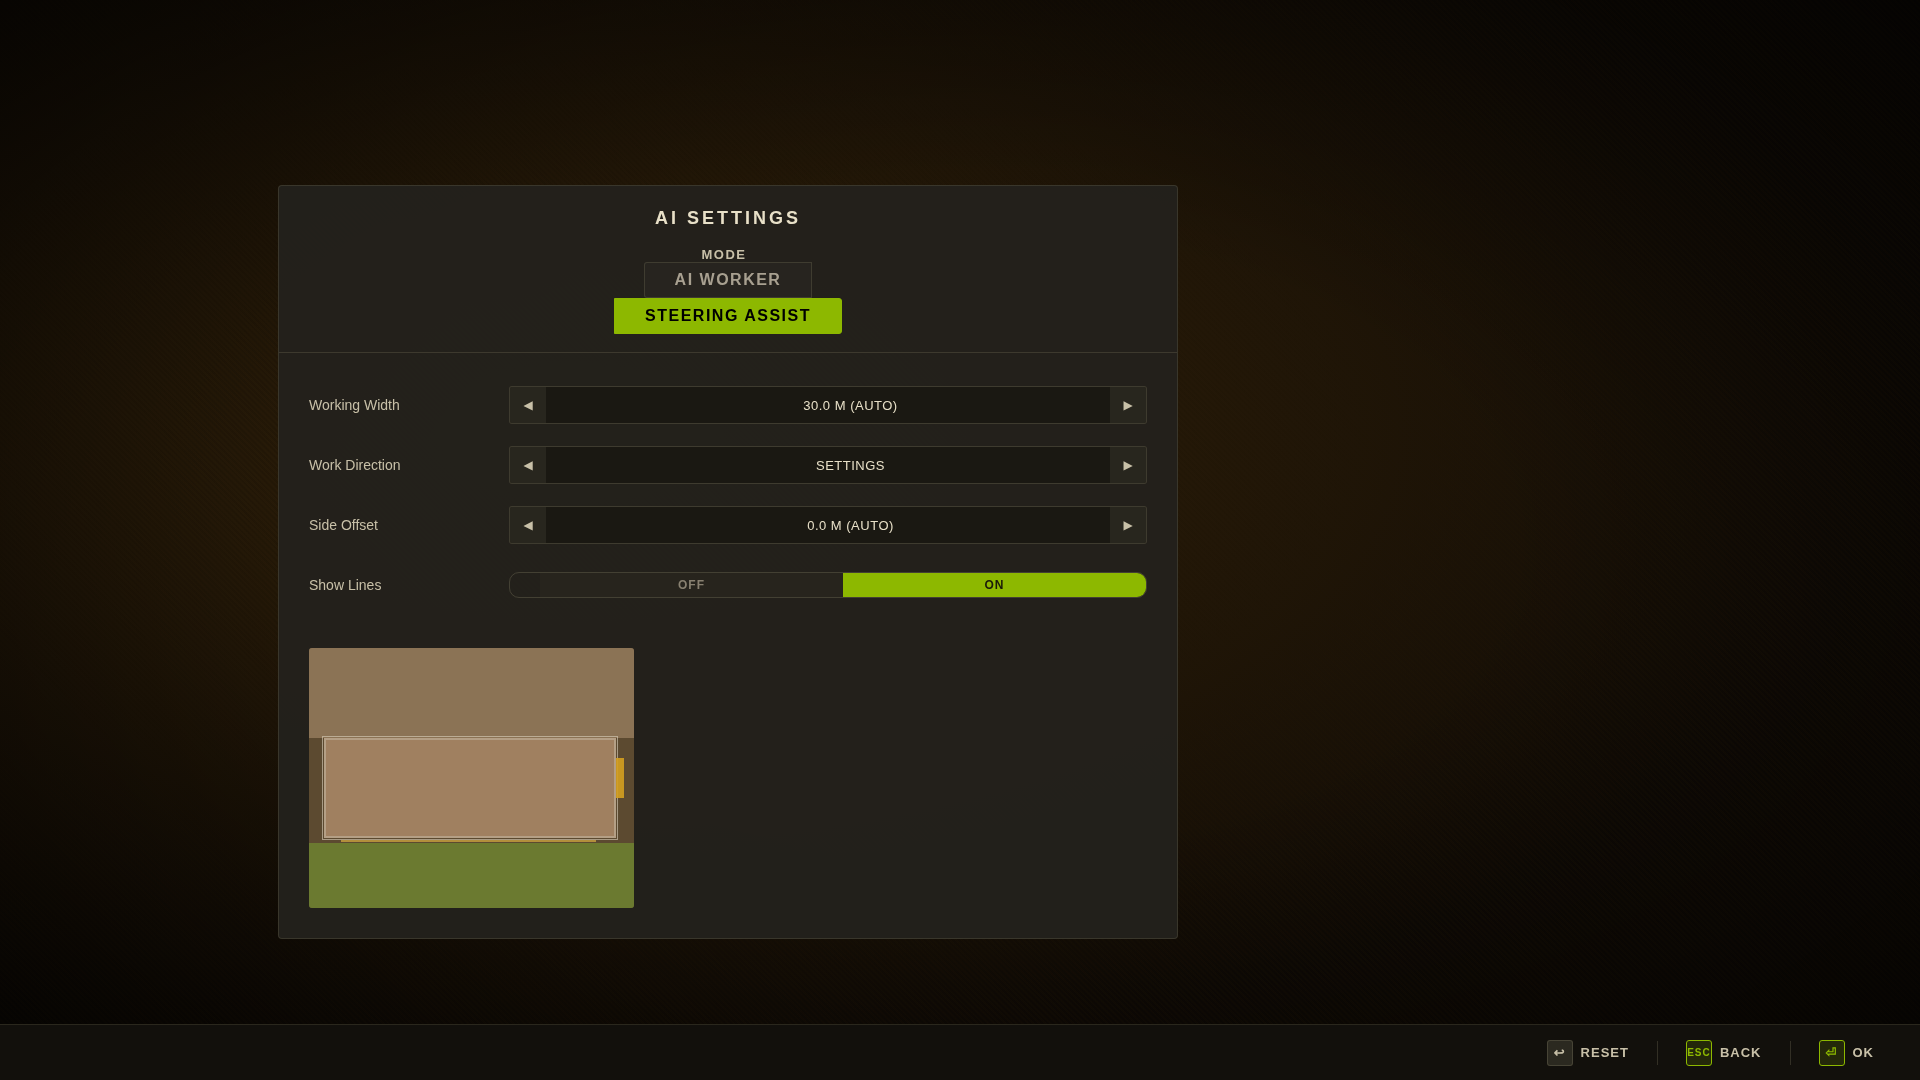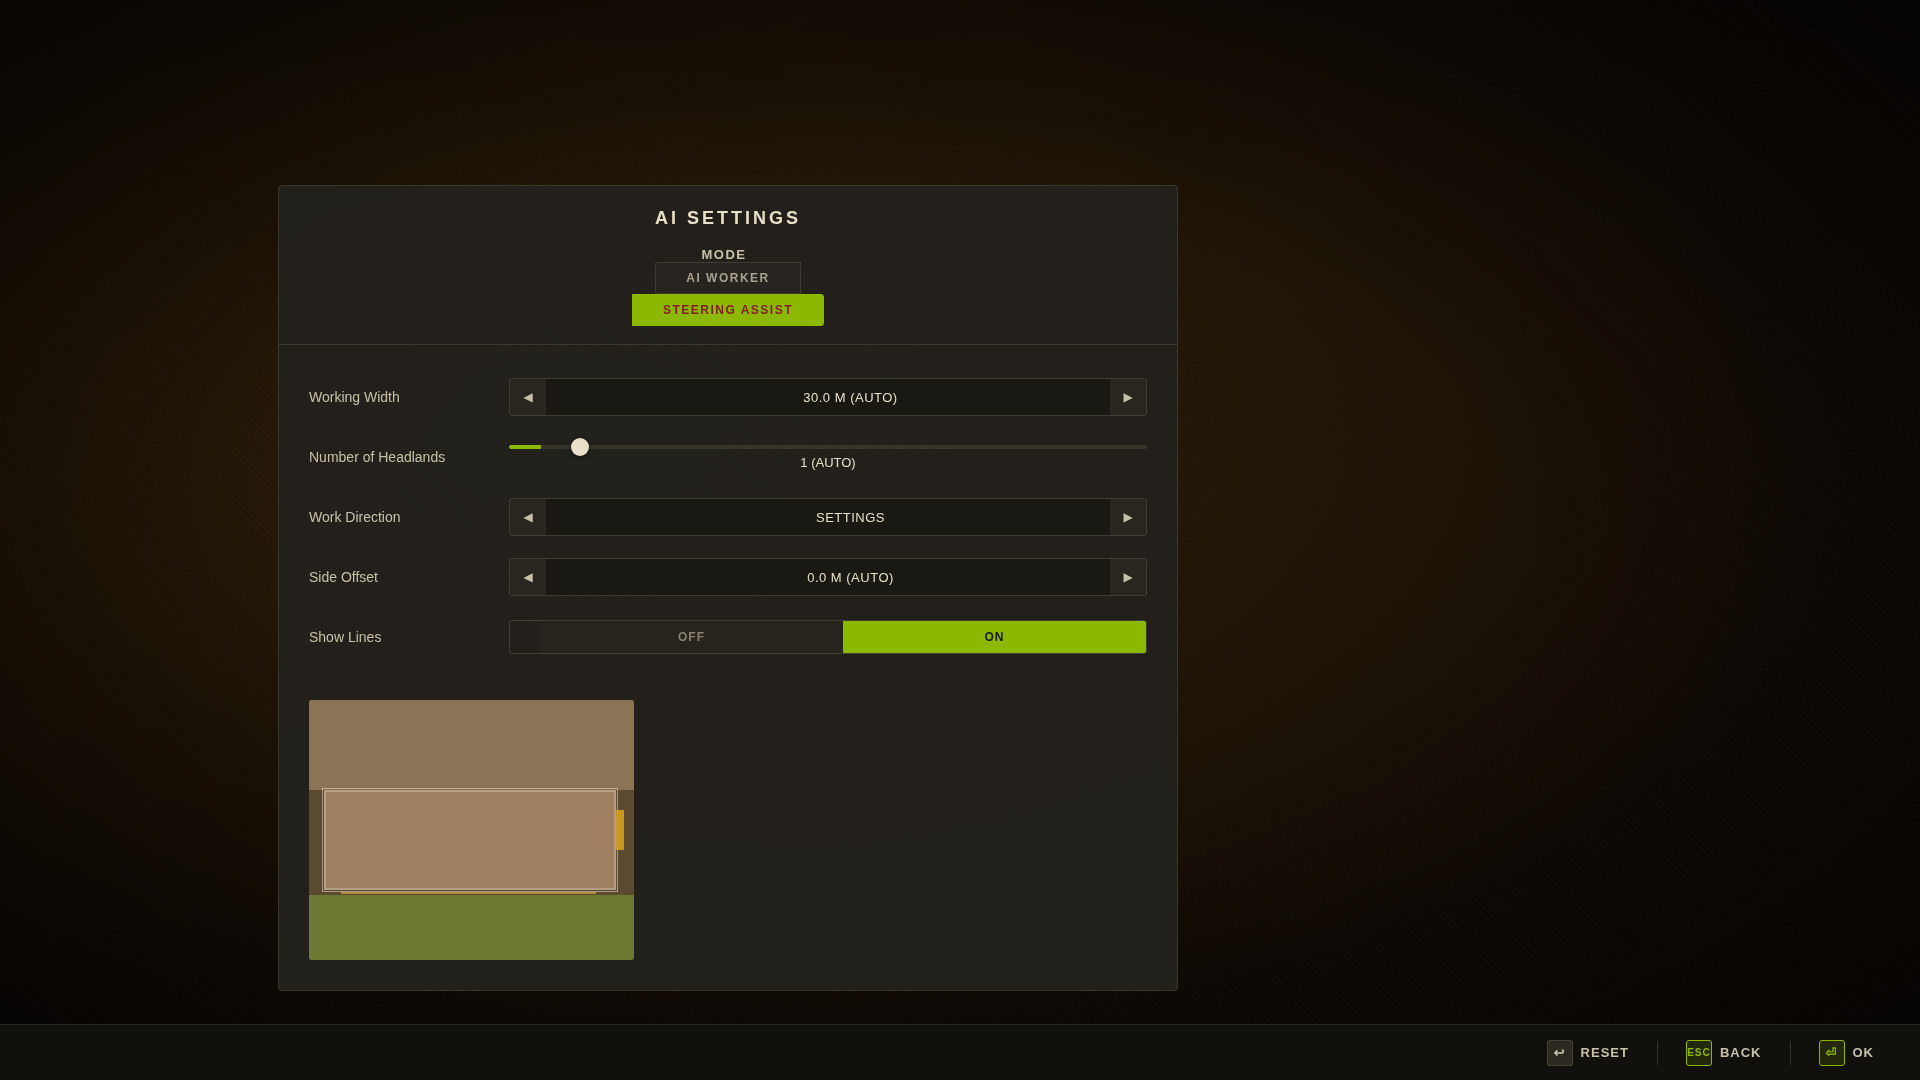--- a/index.html
+++ b/index.html
@@ -76,41 +76,41 @@
     .tab-mode-label {
       color: #c8c0a8;
       font-size: 13px;
       font-weight: bold;
       letter-spacing: 1.5px;
       margin-right: 8px;
     }
 
     .tab {
       padding: 8px 30px;
-      font-size: 12px;
+      font-size: 16px;
       font-weight: bold;
       letter-spacing: 1.5px;
       cursor: pointer;
       border: 1px solid rgba(100,95,75,0.4);
       color: #a8a090;
       background: rgba(40,38,32,0.8);
       text-transform: uppercase;
     }
 
     .tab:first-of-type {
       border-radius: 3px 0 0 3px;
     }
 
     .tab:last-of-type {
       border-radius: 0 3px 3px 0;
     }
 
     .tab.active {
       background: #8db800;
-      color: #7f1d1d;
+      color: #000000;
       border-color: #8db800;
     }
 
     
     .settings-body {
       display: flex;
       padding: 10px 30px 0;
       gap: 25px;
       flex-direction: column;
     }
@@ -180,22 +180,22 @@
     .slider-value {
       text-align: center;
       color: #e8e0c8;
       font-size: 13px;
       margin-top: 2px;
     }
 
     
     .toggle-control {
       display: flex;
-      height: 34px;
-      border-radius: 3px;
+      height: 26px;
+      border-radius: 10px;
       overflow: hidden;
       border: 1px solid rgba(100,95,75,0.5);
       padding-left: 30px;
     }
 
     .toggle-off {
       flex: 1;
       display: flex;
       align-items: center;
       justify-content: center;
@@ -399,29 +399,20 @@
         <div class="setting-label">Working Width</div>
         <div class="setting-control">
           <div class="arrow-control">
             <div class="arrow-btn">◀</div>
             <div class="arrow-value">30.0 M (AUTO)</div>
             <div class="arrow-btn">▶</div>
           </div>
         </div>
       </div>
 
-      <div class="setting-row">
-        <div class="setting-label">Number of Headlands</div>
-        <div class="setting-control">
-          <div class="slider-container">
-            <input type="range" min="0" max="10" value="1" style="width: 100%; display: block; margin-bottom: 6px;">
-            <div class="slider-value">1 (AUTO)</div>
-          </div>
-        </div>
-      </div>
 
       <div class="setting-row">
         <div class="setting-label">Work Direction</div>
         <div class="setting-control">
           <div class="arrow-control">
             <div class="arrow-btn">◀</div>
             <div class="arrow-value">SETTINGS</div>
             <div class="arrow-btn">▶</div>
           </div>
         </div>

